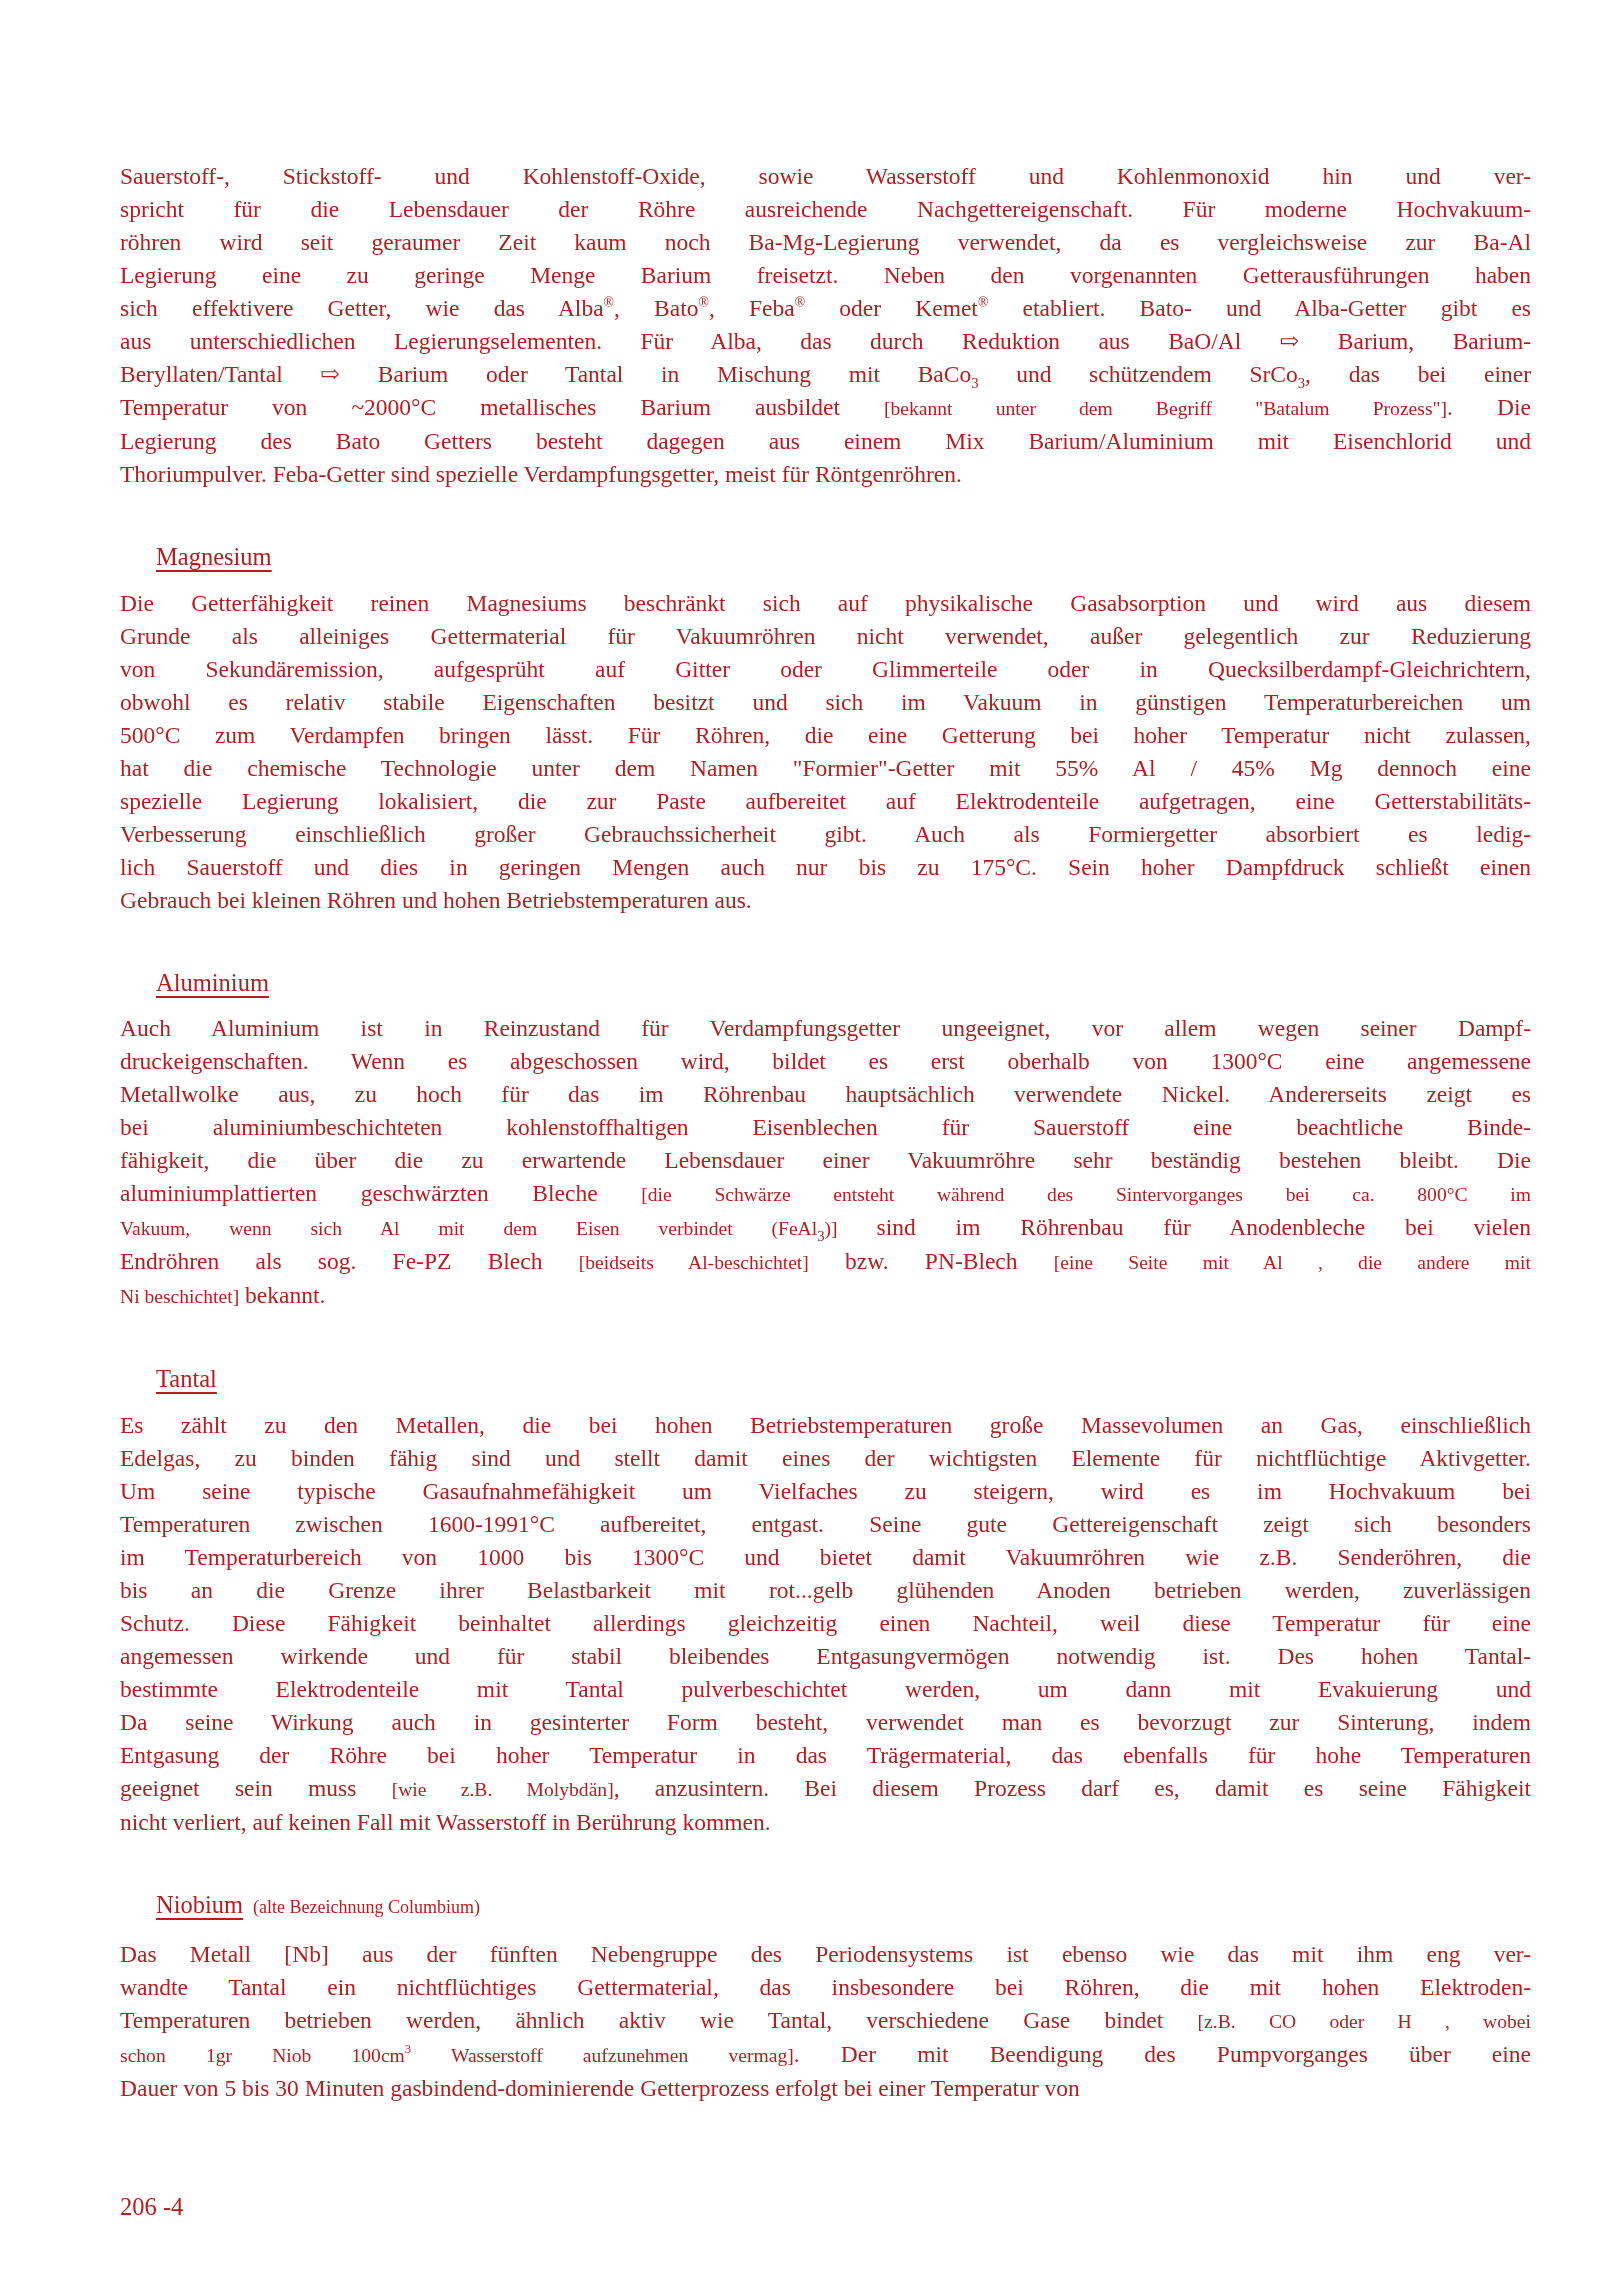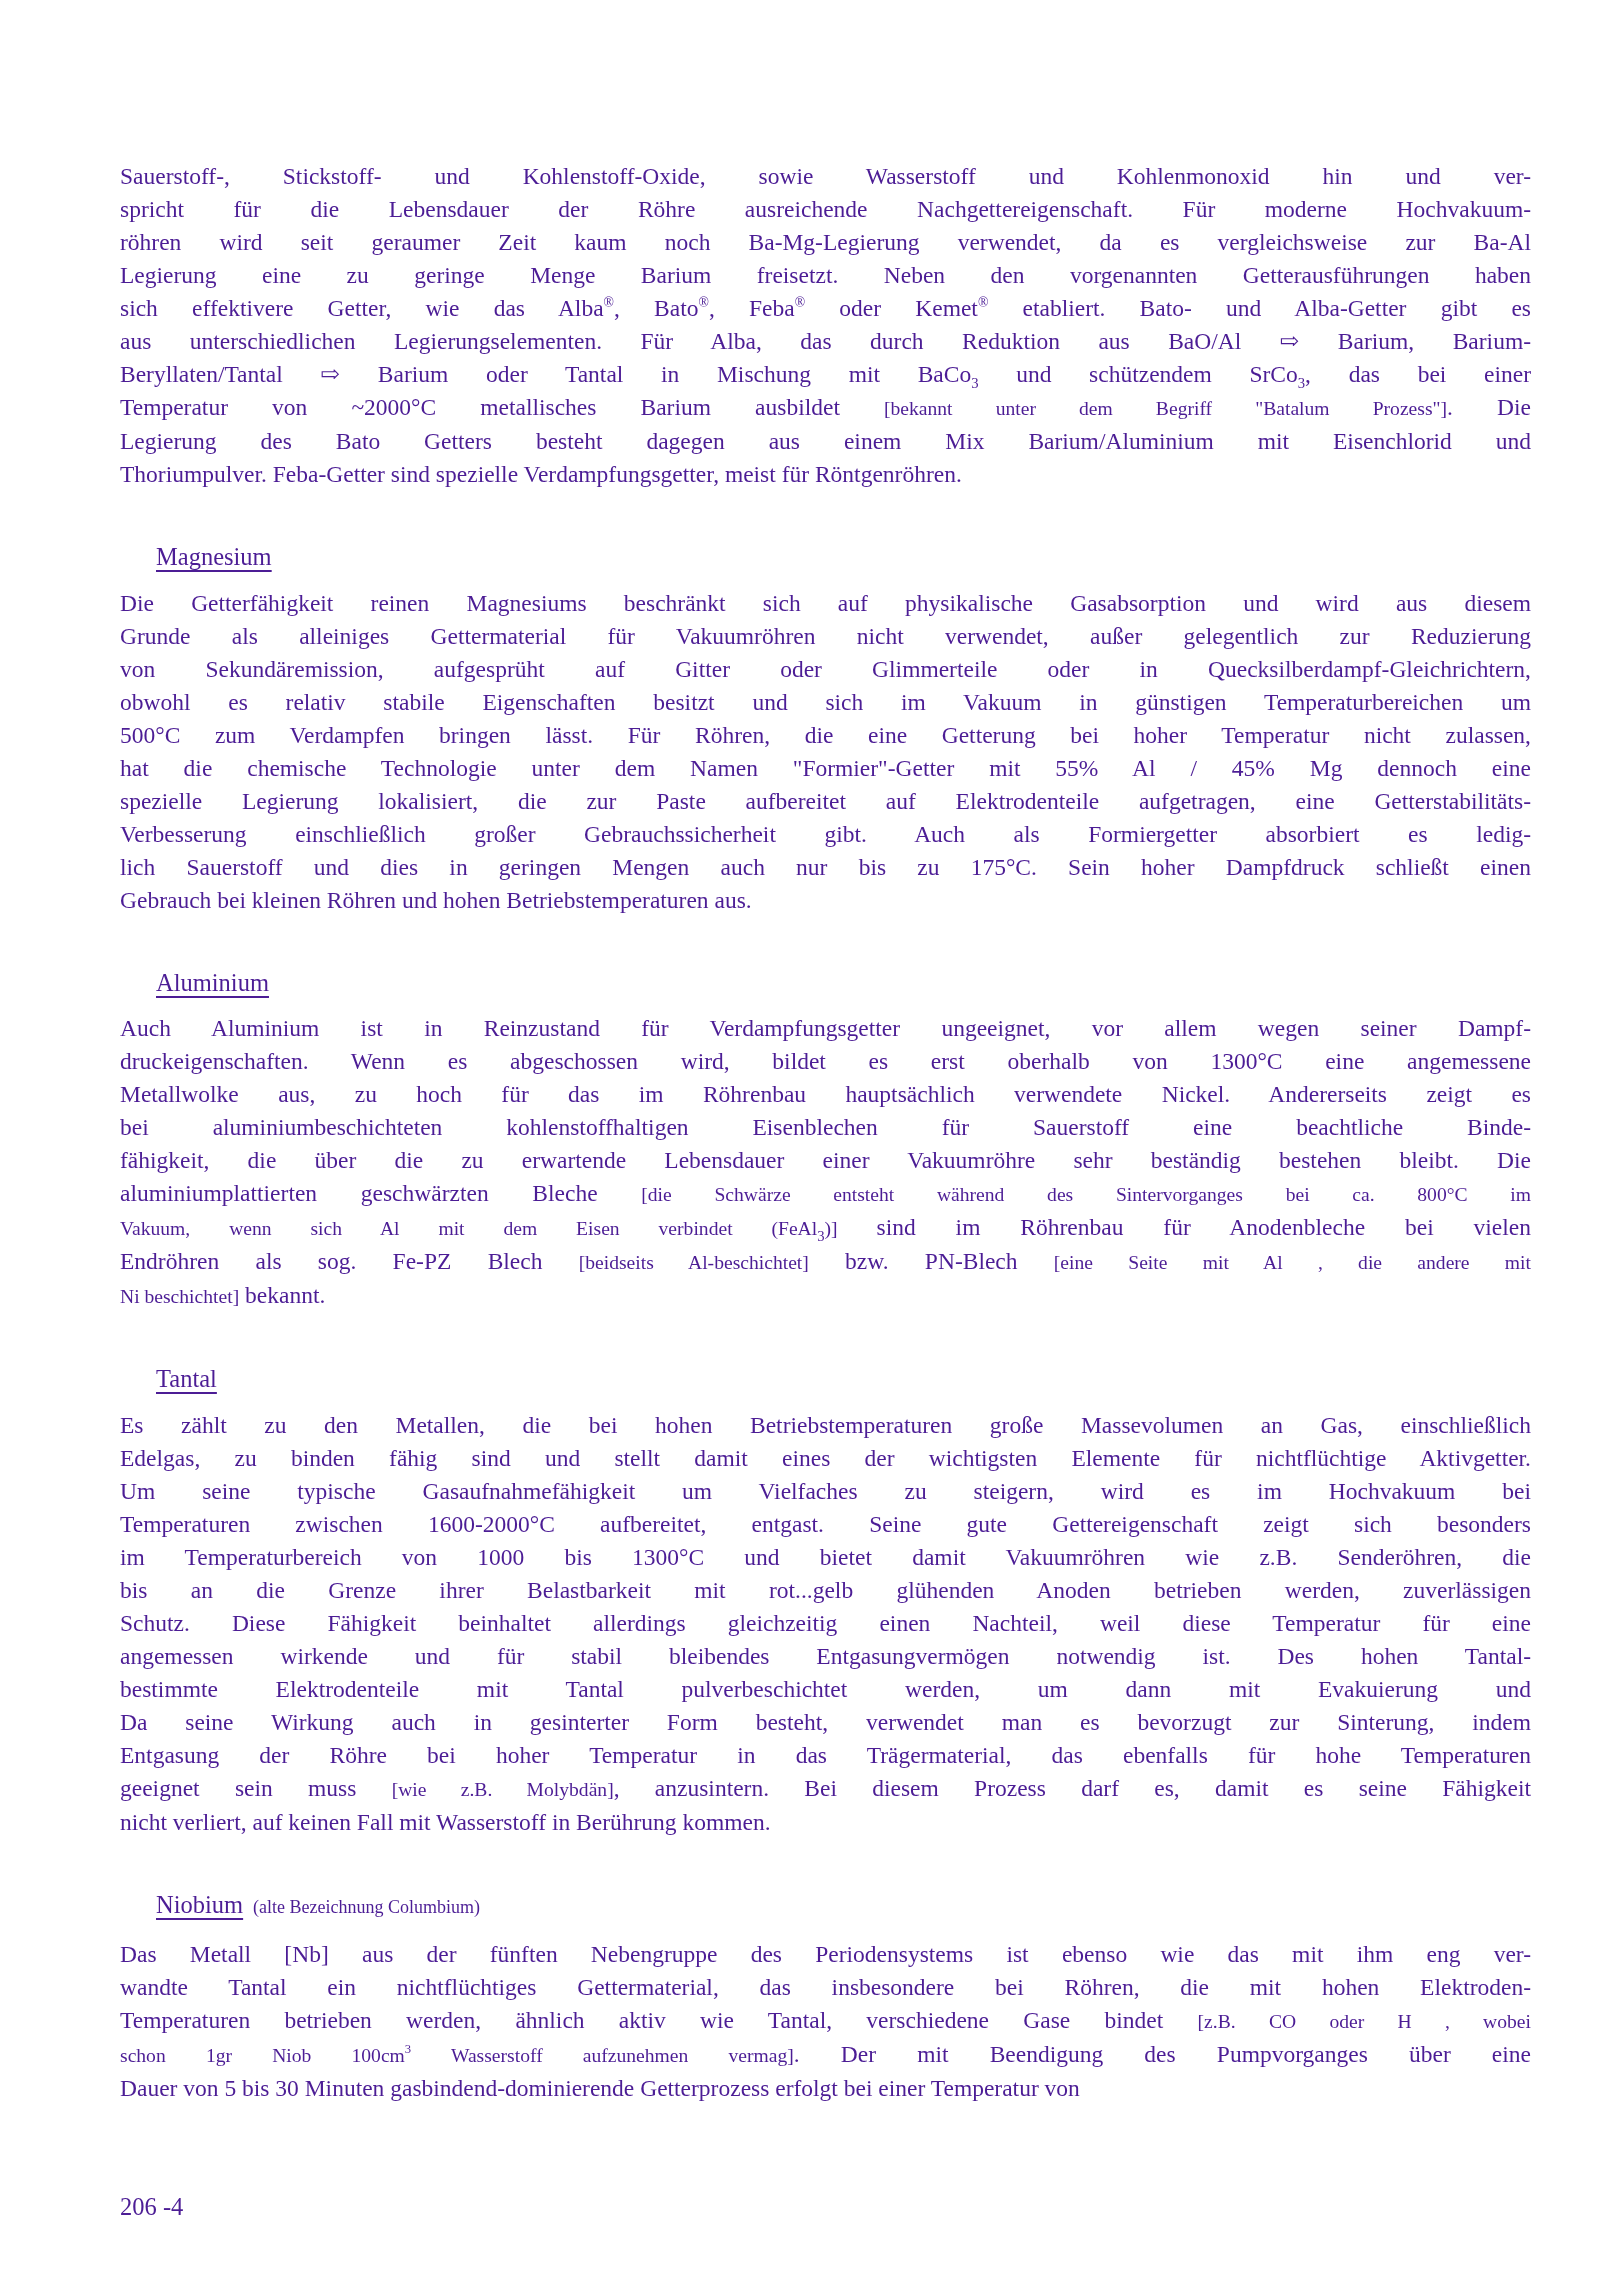--- a/index.html
+++ b/index.html
@@ -5,21 +5,21 @@
   html, body {
     margin: 0;
     padding: 0;
     background: #ffffff;
   }
   .page {
     position: relative;
     width: 1620px;
     height: 2293px;
     background: #ffffff;
-    color: #4c1d95;
+    color: #b91c1c;
     font-family: "Liberation Serif", "DejaVu Serif", serif;
     overflow: hidden;
   }
   .text-column {
     position: absolute;
     left: 120px;
     top: 160px;
     width: 1411px;
   }
   .para { margin: 0; }
@@ -111,21 +111,21 @@
         <div class="line"><span>aluminiumplattierten geschwärzten Bleche </span><span class="seg-small">[die Schwärze entsteht während des Sintervorganges bei ca. 800°C im</span></div>
         <div class="line"><span class="seg-small">Vakuum, wenn sich Al  mit dem Eisen verbindet (FeAl</span><span class="seg-sub">3</span><span class="seg-small">)] </span><span> sind im Röhrenbau für Anodenbleche bei vielen</span></div>
         <div class="line"><span>Endröhren als sog. Fe-PZ Blech </span><span class="seg-small">[beidseits Al-beschichtet]</span><span> bzw. PN-Blech </span><span class="seg-small">[eine Seite mit Al , die andere mit</span></div>
         <div class="line lastline"><span class="seg-small">Ni beschichtet]</span><span> bekannt.</span></div>
       </div>
       <div class="heading"><span class="hu">Tantal</span></div>
       <div class="para">
         <div class="line"><span>Es zählt zu den Metallen, die bei hohen Betriebstemperaturen große Massevolumen an Gas, einschließlich</span></div>
         <div class="line"><span>Edelgas, zu binden fähig sind und stellt damit eines der wichtigsten Elemente für nichtflüchtige Aktivgetter.</span></div>
         <div class="line"><span>Um seine typische Gasaufnahmefähigkeit um Vielfaches zu steigern, wird es im Hochvakuum bei</span></div>
-        <div class="line"><span>Temperaturen zwischen 1600-2000°C aufbereitet, entgast. Seine gute Gettereigenschaft zeigt sich besonders</span></div>
+        <div class="line"><span>Temperaturen zwischen 1600-1991°C aufbereitet, entgast. Seine gute Gettereigenschaft zeigt sich besonders</span></div>
         <div class="line"><span>im Temperaturbereich von 1000 bis 1300°C und bietet damit Vakuumröhren wie z.B. Senderöhren, die</span></div>
         <div class="line"><span>bis an die Grenze ihrer Belastbarkeit mit rot...gelb glühenden Anoden betrieben werden, zuverlässigen</span></div>
         <div class="line"><span>Schutz. Diese Fähigkeit beinhaltet allerdings gleichzeitig einen Nachteil, weil diese Temperatur für eine</span></div>
         <div class="line"><span>angemessen wirkende und für stabil bleibendes Entgasungvermögen notwendig ist. Des hohen Tantal-</span></div>
         <div class="line"><span>bestimmte Elektrodenteile mit Tantal pulverbeschichtet werden, um dann mit Evakuierung und</span></div>
         <div class="line"><span>Da seine Wirkung auch in gesinterter Form besteht, verwendet man es bevorzugt zur Sinterung, indem</span></div>
         <div class="line"><span>Entgasung der Röhre bei hoher Temperatur in das Trägermaterial, das ebenfalls für hohe Temperaturen</span></div>
         <div class="line"><span>geeignet sein muss </span><span class="seg-small">[wie z.B. Molybdän]</span><span>, anzusintern. Bei diesem Prozess darf es, damit es seine Fähigkeit</span></div>
         <div class="line lastline"><span>nicht verliert, auf keinen Fall mit Wasserstoff in Berührung kommen.</span></div>
       </div>

